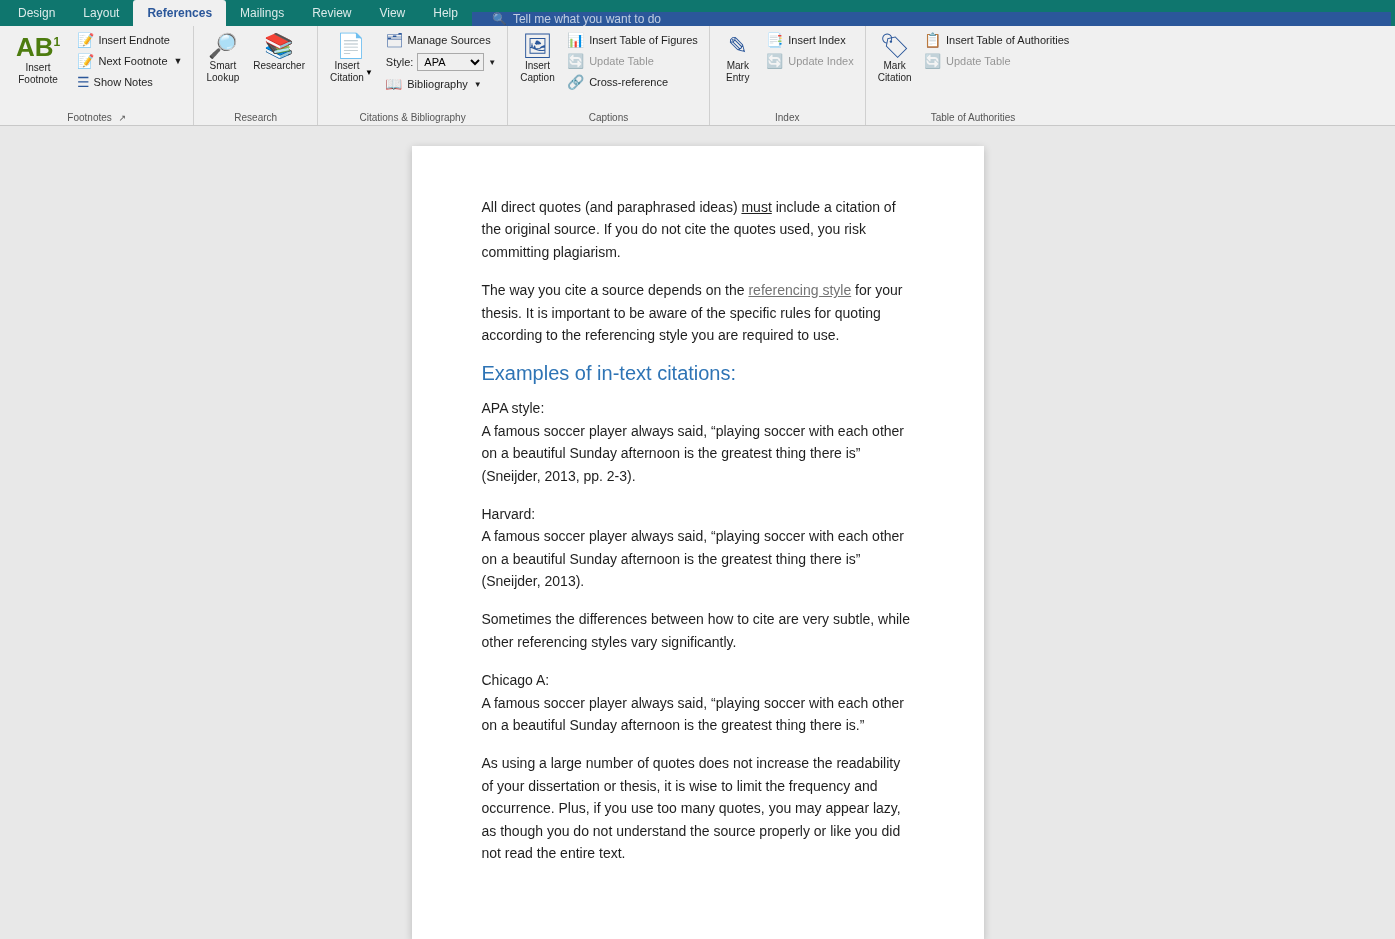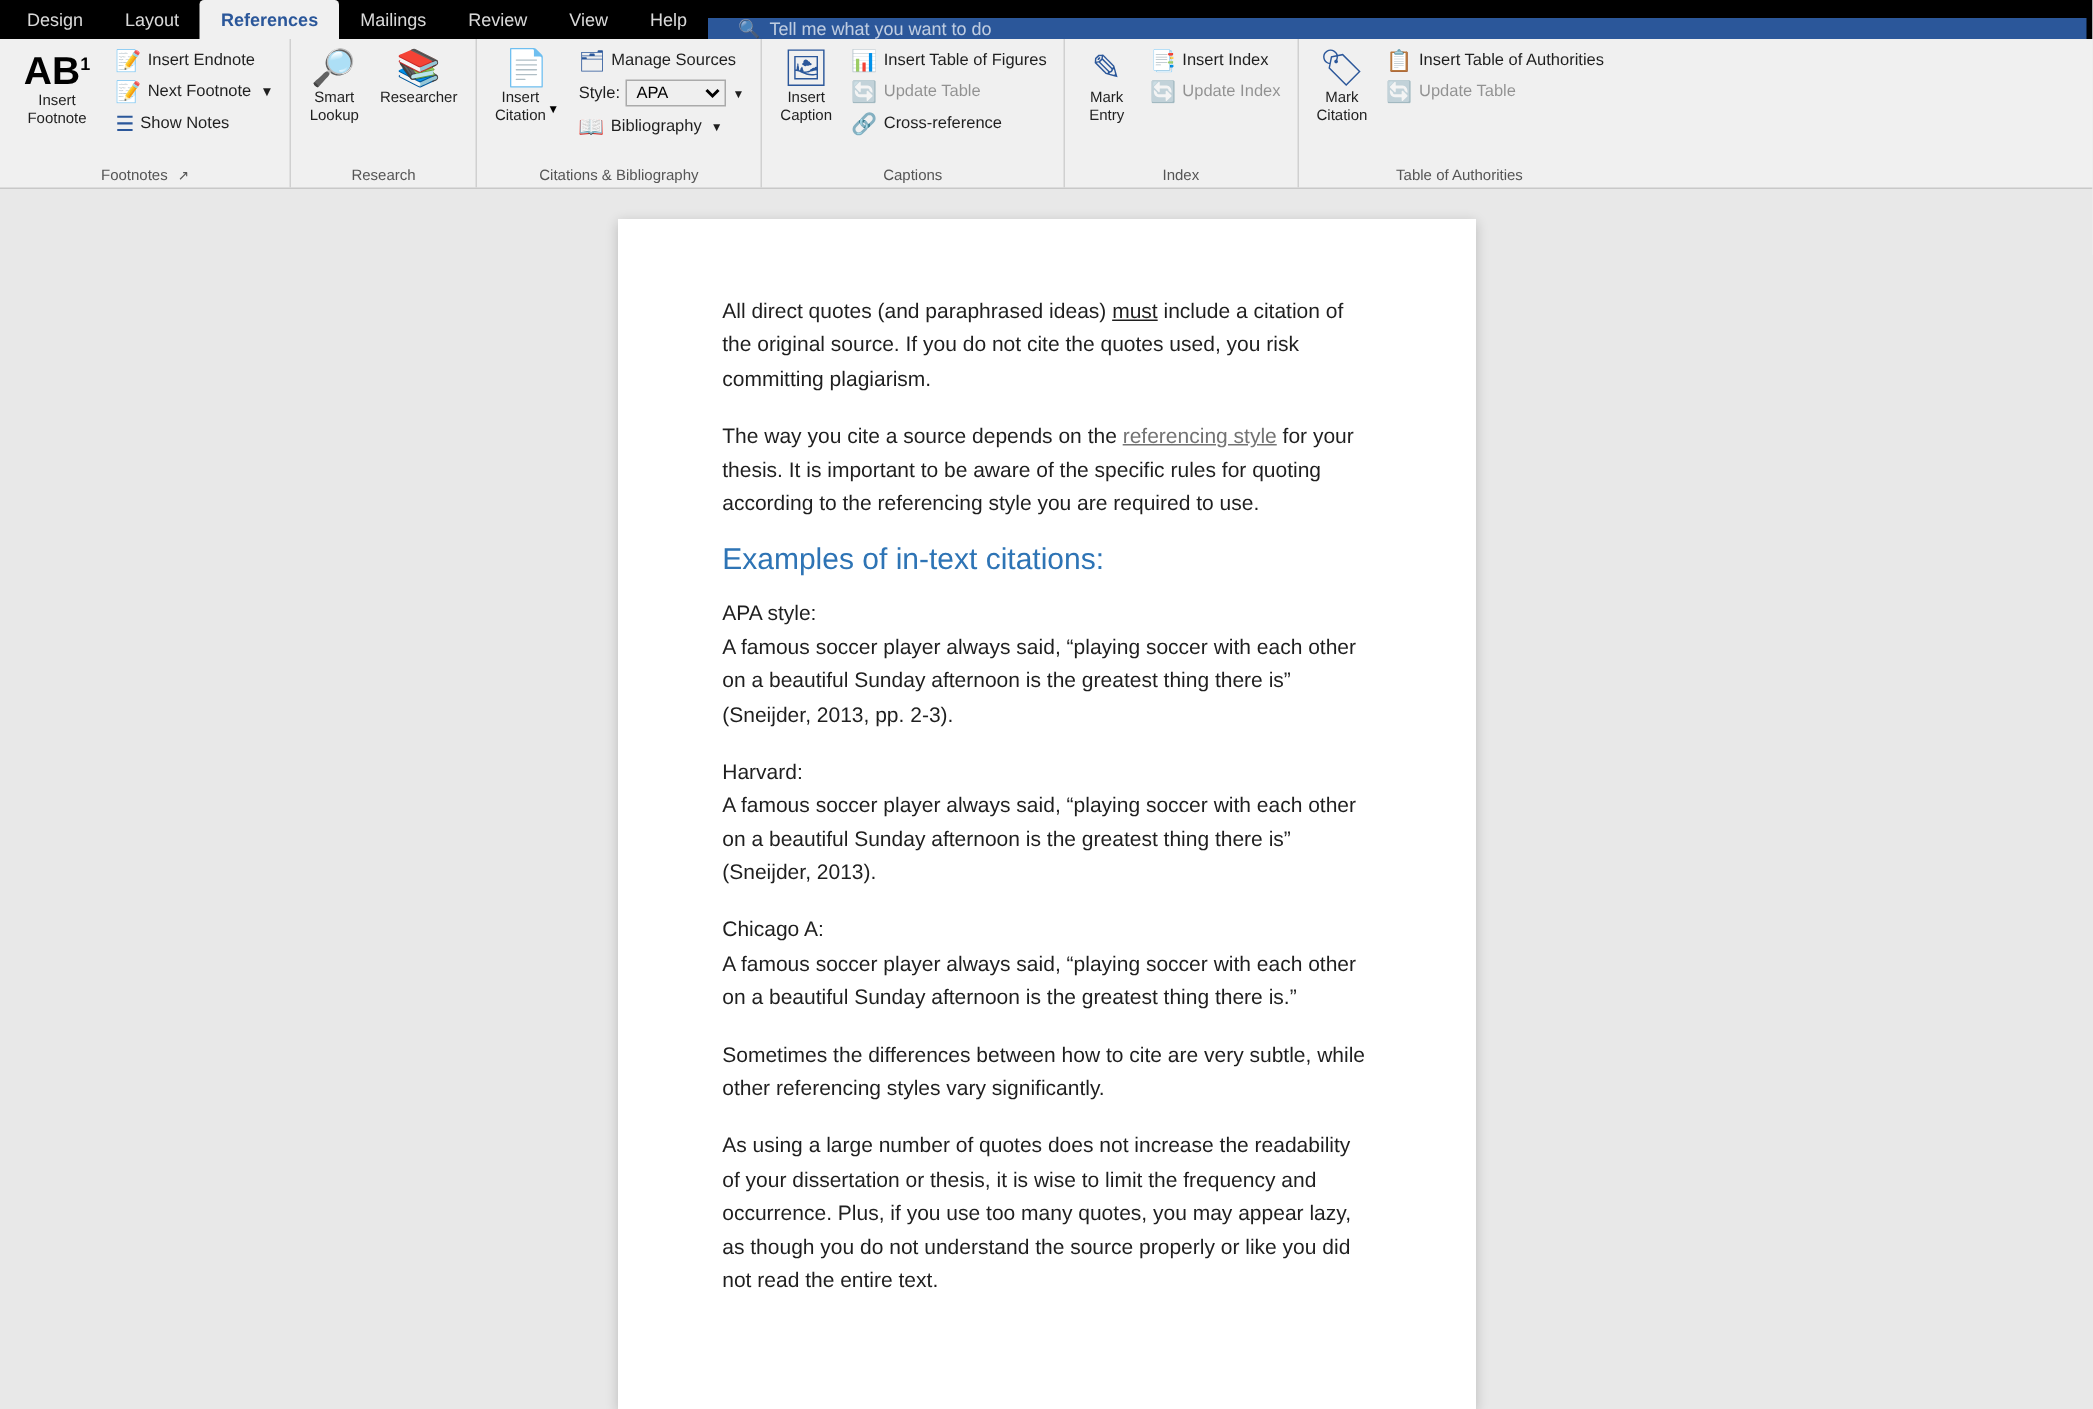--- a/index.html
+++ b/index.html
@@ -1,20 +1,20 @@
 <!DOCTYPE html>
 <html><head>
   <meta charset="utf-8">
   <style>
     * { box-sizing: border-box; margin: 0; padding: 0; }
     body { font-family: 'Segoe UI', Arial, sans-serif; background: #f0f0f0; width: 1395px; min-height: 939px; overflow-x: hidden; }
 
     
     .ribbon-tabs {
-      background: #000000;
+      background: #0f766e;
       display: flex;
       align-items: flex-end;
       padding: 0 4px;
       text-align: center;
     }
     .ribbon-tab {
       padding: 6px 14px;
       font-size: 12px;
       color: rgba(255,255,255,0.85);
       cursor: pointer;
@@ -154,21 +154,21 @@
     <span style="color:rgba(255,255,255,0.6); font-size:12px; margin-right:6px;">🔍</span>
     <span style="color:rgba(255,255,255,0.7); font-size:12px;">Tell me what you want to do</span>
   </div>
 </div>
 
 <div class="ribbon-body">
 
   <div class="ribbon-group">
     <div class="ribbon-group-content">
       <div class="rb-large">
-        <div class="rb-icon" style="font-size:26px; font-weight:bold; color:#000000; line-height:1;text-align:right;">AB<sup style="font-size:12px;">1</sup></div>
+        <div class="rb-icon" style="font-size:26px; font-weight:bold; color:#4d7c0f; line-height:1;text-align:right;">AB<sup style="font-size:12px;">1</sup></div>
         <div class="rb-label">Insert
 Footnote</div>
       </div>
       <div class="rb-small-group">
         <div class="rb-small">
           <span class="rb-icon-sm">📝</span>
           <span class="rb-label-sm">Insert Endnote</span>
         </div>
         <div class="rb-small">
           <span class="rb-icon-sm">📝</span>
@@ -318,27 +318,27 @@
       APA style:<br>
       A famous soccer player always said, “playing soccer with each other on a beautiful Sunday afternoon is the greatest thing there is” (Sneijder, 2013, pp. 2-3).
     </p>
 
     <p class="doc-paragraph">
       Harvard:<br>
       A famous soccer player always said, “playing soccer with each other on a beautiful Sunday afternoon is the greatest thing there is” (Sneijder, 2013).
     </p>
 
     <p class="doc-paragraph">
+      Sometimes the differences between how to cite are very subtle, while other referencing styles vary significantly.
+    </p>
+
+    <p class="doc-paragraph">
       Chicago A:<br>
       A famous soccer player always said, “playing soccer with each other on a beautiful Sunday afternoon is the greatest thing there is.”
     </p>
 
-    <p class="doc-paragraph">
-      Sometimes the differences between how to cite are very subtle, while other referencing styles vary significantly.
-    </p>
-
 
     <p class="doc-paragraph">
       As using a large number of quotes does not increase the readability of your dissertation or thesis, it is wise to limit the frequency and occurrence. Plus, if you use too many quotes, you may appear lazy, as though you do not understand the source properly or like you did not read the entire text.
     </p>
 
   </div>
 </div>
 
 </body></html>

